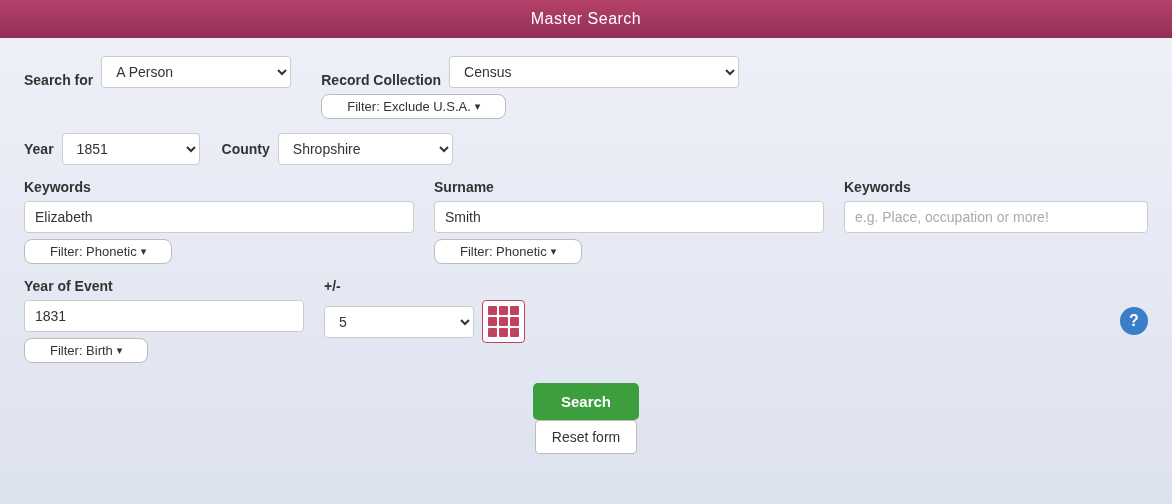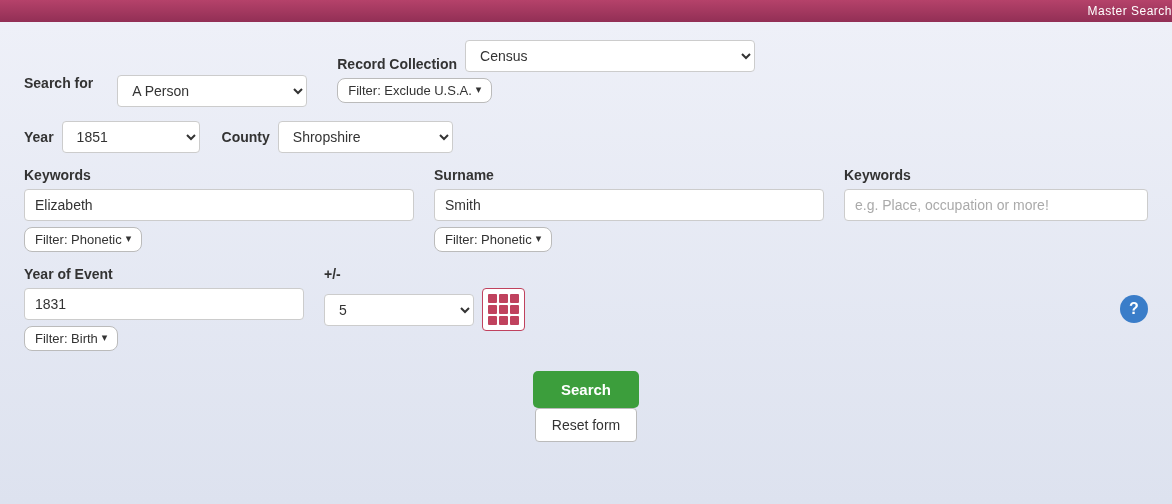--- a/index.html
+++ b/index.html
@@ -13,45 +13,44 @@
     }
     .app-wrapper {
       width: 1172px;
       height: 504px;
       display: flex;
       flex-direction: column;
     }
     .header {
       background: linear-gradient(to bottom, #b5426a, #922f55);
       color: white;
-      text-align: right;
-      padding: 4px 0;
-      font-size: 12px;
+      text-align: center;
+      padding: 10px 0;
+      font-size: 16px;
       font-weight: normal;
       letter-spacing: 0.5px;
     }
     .main-content {
       flex: 1;
       background: linear-gradient(to bottom, #eef0f8, #dde2ef);
       padding: 18px 24px 18px 24px;
       display: flex;
       flex-direction: column;
       gap: 14px;
     }
     
     .row1 {
       display: flex;
       align-items: flex-start;
       gap: 0;
     }
     .row1-left {
       display: flex;
-      align-items: flex-start;
-      gap: 24px;
-      margin-top: 35px;
+      align-items: flex-end;
+      gap: 8px;
     }
     .row1-right {
       display: flex;
       flex-direction: column;
       gap: 6px;
       margin-left: 30px;
     }
     .row1-right-top {
       display: flex;
       align-items: flex-end;
@@ -74,25 +73,26 @@
     }
     .search-for-select { width: 190px; }
     .record-collection-select { width: 290px; }
     .year-select { width: 138px; }
     .county-select { width: 175px; }
     .plus-minus-select { width: 150px; }
 
     .filter-btn {
       border: 1px solid #bbb;
       border-radius: 8px;
-      padding: 4px 10px;
+      padding: 4px 25px;
       font-size: 13px;
       background: white;
       cursor: pointer;
       display: inline-flex;
+      align-items: center;
       gap: 4px;
       color: #333;
     }
 
     
     .row2 {
       display: flex;
       align-items: center;
       gap: 0;
     }

